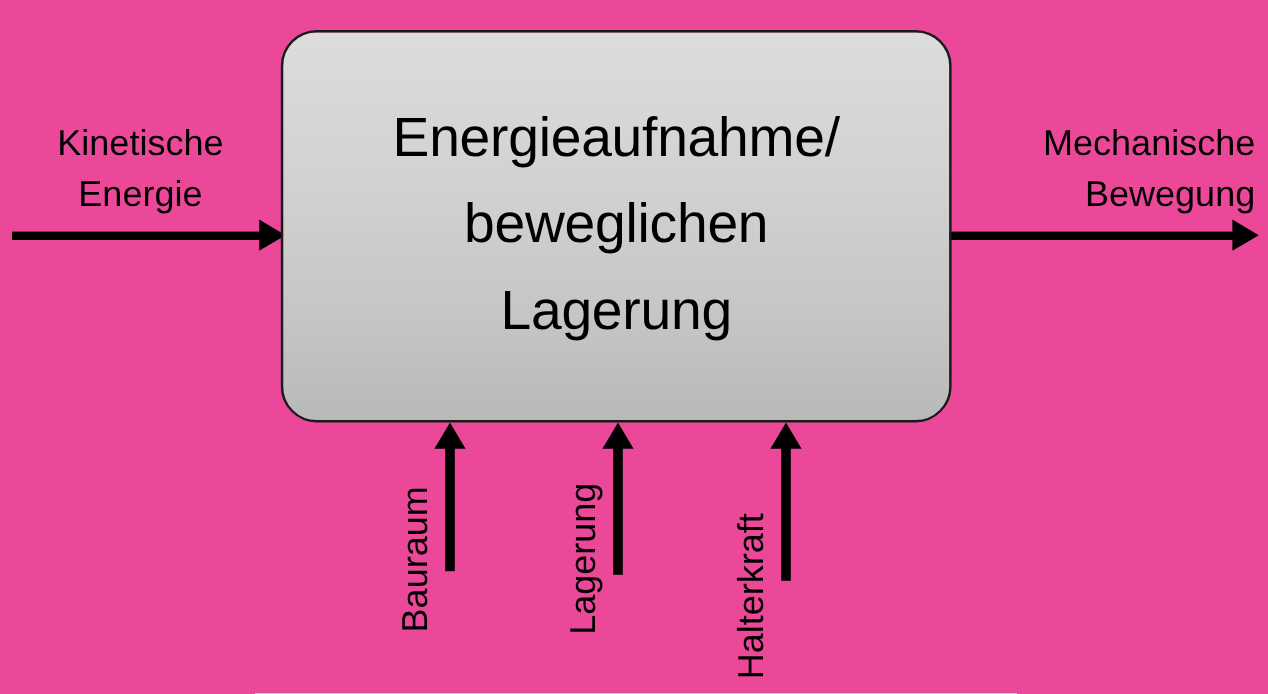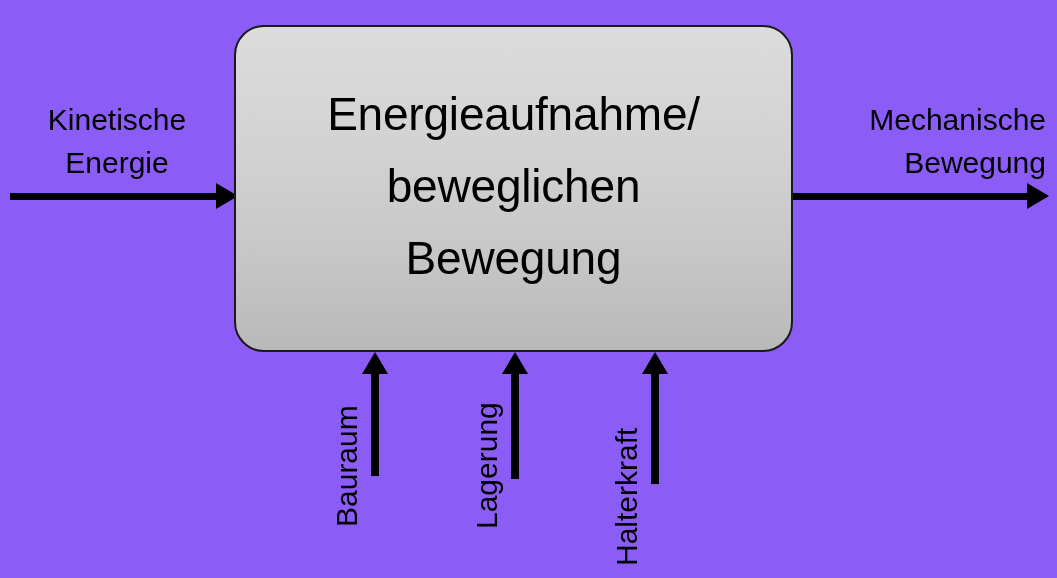--- a/index.html
+++ b/index.html
@@ -9,21 +9,21 @@
     background: #ffffff;
   }
   body {
     font-family: "Liberation Sans", sans-serif;
     -webkit-font-smoothing: antialiased;
   }
   #canvas {
     position: relative;
     width: 1057px;
     height: 578px;
-    background: #8b5cf6;
+    background: #ec4899;
     overflow: hidden;
   }
 
   
   .process-block {
     position: absolute;
     left: 234px;
     top: 25px;
     width: 559px;
     height: 327px;
@@ -174,16 +174,16 @@
 
   <div class="v-arrow" style="left:642px; top:352px; height:132px;">
     <div class="head"></div>
     <div class="shaft" style="top:18px; bottom:0;"></div>
   </div>
   <div class="v-label" style="left:612px; top:566px;">Halterkraft</div>
 
   <div class="process-block">
     <div class="process-block-text">Energieaufnahme/
 beweglichen
-Bewegung</div>
+Lagerung</div>
   </div>
 
 </div>
 
 </body></html>

